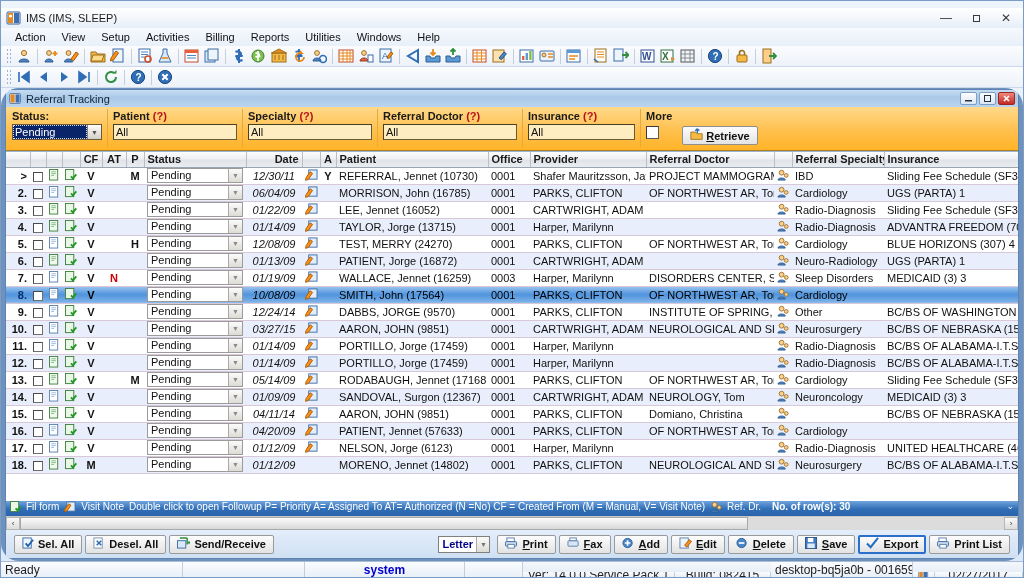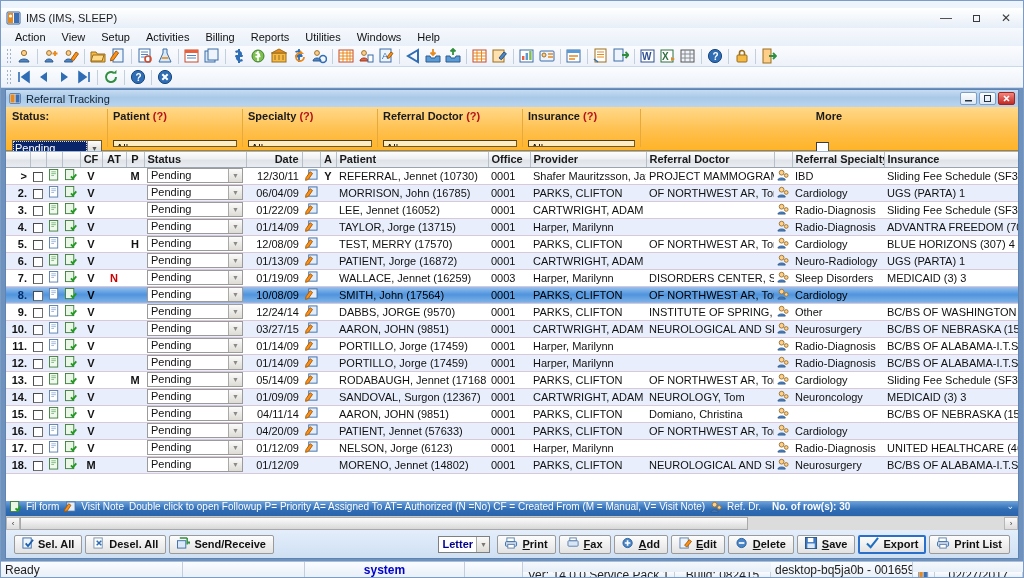--- a/index.html
+++ b/index.html
@@ -77,20 +77,21 @@
     flex: none;
   }
   .tsep { width: 1px; height: 15px; background: #c2cfdd; margin: 0 3px; flex: none; }
 
   
   .mdi {
     flex: 1; position: relative;
     background: #6e92bb;
     padding: 3px;
     overflow: hidden;
+    border-radius: 18px;
   }
 
   
   .child {
     position: absolute;
     left: 4px; top: 1px; right: 4px; bottom: 2px;
     background: #cfe0f3;
     border: 1px solid #5d84b4;
     display: flex; flex-direction: column;
   }
@@ -118,21 +119,21 @@
   .filters {
     background: linear-gradient(180deg,#ffd98a 0%, #ffc04d 55%, #ffb327 100%);
     border-bottom: 1px solid #b07f22;
     display: flex; align-items: stretch;
     padding: 2px 1px 3px 1px;
     flex: none;
     height: 44px;
   }
   .fgroup { padding: 1px 5px 0 5px; display: flex; flex-direction: column; justify-content: flex-start; }
   .fgroup + .fgroup { border-left: 1px solid #e8a93c; }
-  .flabel { font-size: 11px; font-weight: bold; color: #1a1a1a; white-space: nowrap; margin-bottom: 18px; }
+  .flabel { font-size: 11px; font-weight: bold; color: #1a1a1a; white-space: nowrap; margin-bottom: 2px; }
   .flabel .q { color: #b5121b; font-weight: bold; }
   .finput {
     height: 16px; background: #ffedc2;
     border: 1px solid #6b5a33; border-top-color:#4b3f23; border-left-color:#4b3f23;
     font-size: 11px; color: #111; padding: 0 2px; line-height: 14px;
     white-space: nowrap; overflow: hidden;
   }
   .fselect {
     height: 16px; display: flex; align-items: stretch;
     border: 1px solid #6b5a33;
@@ -191,21 +192,21 @@
     padding: 0 3px;
     white-space: nowrap; overflow: hidden;
     border-bottom: 1px solid #d8c8d8;
   }
   tr.rowA td { background: #ffffff; }
   tr.rowB td { background: #e8eefb; }
   tr.sel td { background: linear-gradient(180deg,#9cc4ef 0%, #4f93dd 50%, #7fb2e8 100%); color:#000; }
   td.num { text-align: right; font-weight: bold; color:#1b3a6b; padding-right:2px; width:22px; }
   tr.sel td.num { color:#06306e; }
   td.c { text-align: center; }
-  td.r { text-align: right; }
+  td.r { text-align: center; font-style: italic; }
   .cellchk {
     width: 10px; height: 10px; background: #fff;
     border: 1px solid #6f6f6f; border-top-color:#4a4a4a; border-left-color:#4a4a4a;
     display: inline-block; vertical-align: middle;
   }
   .status-combo {
     display: flex; align-items: stretch;
     height: 15px; width: 96px;
     border: 1px solid #9b9b9b;
     background: #fff;
@@ -679,21 +680,21 @@
         </div>
 
         <div class="fgroup" style="width:118px">
           <div class="flabel">
             <span>Insurance</span>
             <span class="q">(?)</span>
           </div>
           <div class="finput">All</div>
         </div>
 
-        <div class="fgroup" style="width:auto; flex:1; flex-direction:column; align-items:center;">
+        <div class="fgroup" style="width:auto; flex:1; flex-direction:row; align-items:flex-start;">
           <div style="display:flex;flex-direction:column;">
             <div class="flabel">More</div>
             <div class="chk-more"></div>
           </div>
           <div class="retrieve-btn">
             <span>
               <svg width="13" height="13" viewBox="0 0 16 16">
                 <path d="M1 5 h6 l1.5 2 H15 v7 H1 Z" fill="#f5b944" stroke="#9a6f1c"></path>
                 <path d="M9 1 v5 M9 1 l-2.5 2.5 M9 1 l2.5 2.5" stroke="#2f6db5" stroke-width="1.7" fill="none"></path>
               </svg>
@@ -920,21 +921,21 @@
                       <span class="sv">Pending</span>
                       <span class="sa">▼</span>
                     </span>
                   </td>
                   <td class="r">12/08/09</td>
                   <td class="c"><svg width="13" height="12" viewBox="0 0 14 13">
                       <rect x="4" y="1" width="9" height="10" fill="#e4edfa" stroke="#3a6ca8"></rect>
                       <path d="M1 9.5 l4.5-6.5 l2.6 1.8 l-4.5 6.5 l-3 1Z" fill="#ff9015" stroke="#a35c08"></path>
                     </svg></td>
                   <td class="c"></td>
-                  <td>TEST, MERRY (17570)</td>
+                  <td>TEST, MERRY (24270)</td>
                   <td>0001</td>
                   <td>PARKS, CLIFTON</td>
                   <td>OF NORTHWEST AR, Tom</td>
                   <td class="c"><svg width="12" height="12" viewBox="0 0 13 13">
                       <circle cx="5" cy="4" r="2.6" fill="#ffd08a" stroke="#9a7230"></circle>
                       <path d="M1 12 c0-3 8-3 8 0Z" fill="#4f83c4" stroke="#2f5c8f"></path>
                       <circle cx="10" cy="7" r="2" fill="#ffd08a" stroke="#9a7230"></circle>
                     </svg></td>
                   <td>Cardiology</td>
                   <td>BLUE HORIZONS   (307)    4</td>

